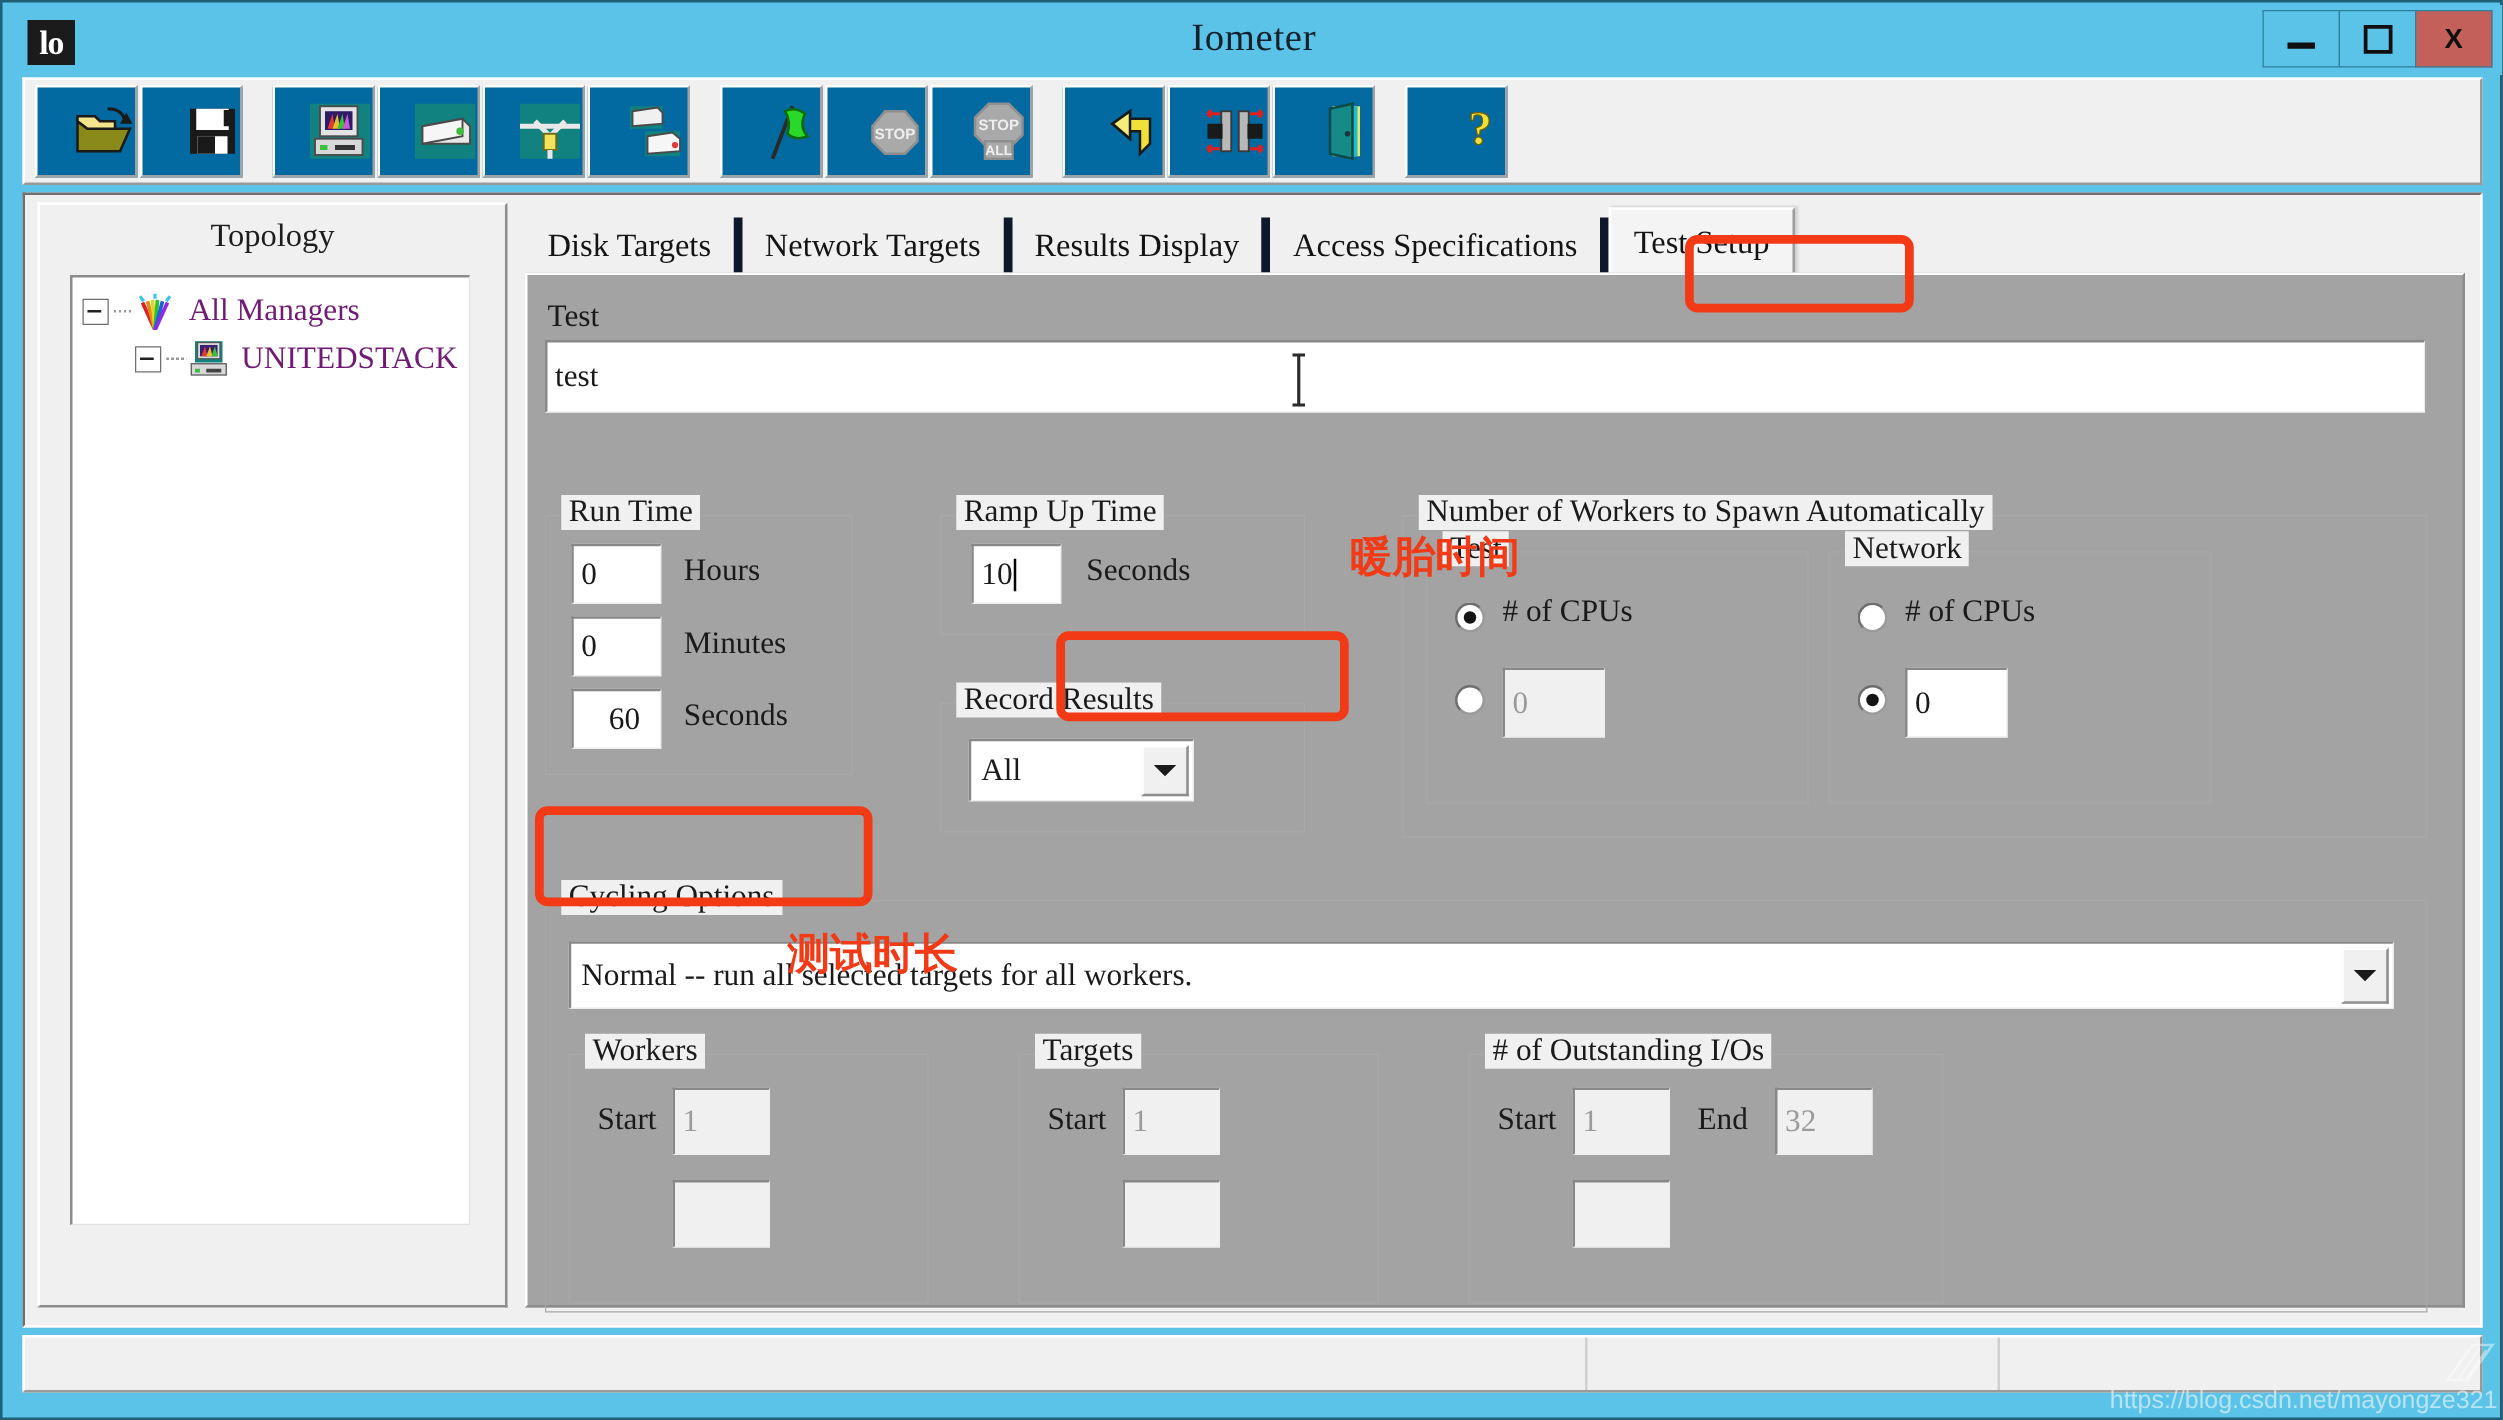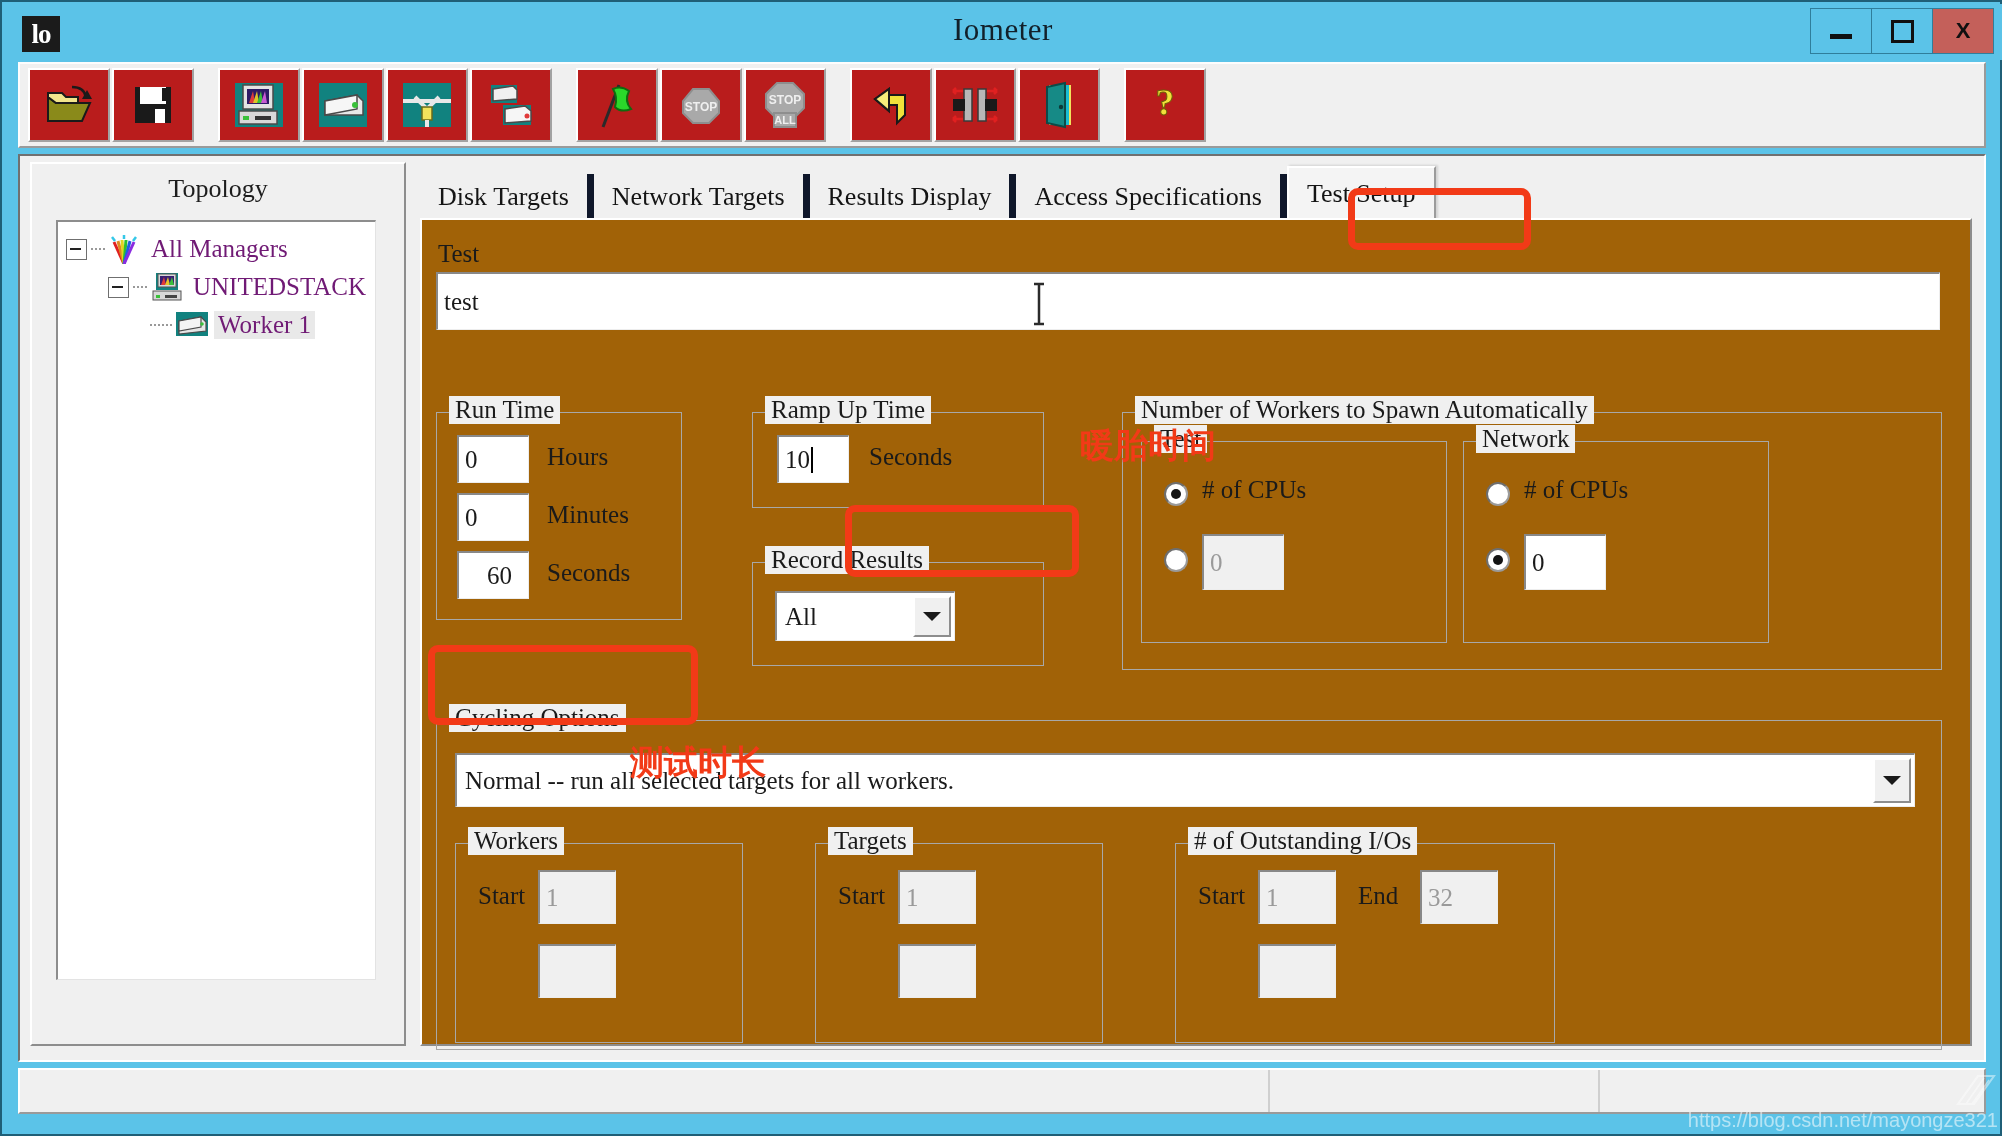--- a/index.html
+++ b/index.html
@@ -66,27 +66,27 @@
     border-right:2px solid #9a9a9a;
     border-bottom:2px solid #9a9a9a;
     box-sizing:border-box;
     display:flex;align-items:center;
     padding-left:8px;
   }
   .tb-group{display:flex;align-items:center;}
   .tb-sep{width:22px;}
   .tb-btn{
     width:82px;height:74px;
-    background:#b91c1c;
+    background:#0369a1;
     border-top:2px solid #ffffff;
     border-left:2px solid #ffffff;
     border-right:2px solid #a2a2a2;
     border-bottom:2px solid #a2a2a2;
     box-sizing:border-box;
-    display:flex;align-items:center;justify-content:center;
+    display:flex;align-items:center;justify-content:flex-end;
     margin-right:2px;
   }
   .tb-btn svg{display:block;}
 
   
   .client{
     position:absolute;left:16px;top:152px;width:1968px;height:908px;
     background:#f0f0f0;
     border-top:2px solid #707070;
     border-left:2px solid #707070;
@@ -164,21 +164,21 @@
     background:#f4f4f4;
     border-top:2px solid #ffffff;
     border-left:2px solid #ffffff;
     border-right:2px solid #9b9b9b;
     height:52px;
     position:relative;
     box-shadow:2px -1px 2px rgba(0,0,0,.12);
   }
   .tabbody{
     position:absolute;left:0;top:56px;width:1552px;height:828px;
-    background:#a16207;
+    background:#a3a3a3;
     border-top:2px solid #ffffff;
     border-left:2px solid #ffffff;
     border-right:2px solid #8d8d8d;
     border-bottom:2px solid #8d8d8d;
     box-sizing:border-box;
   }
 
   
   .lbl{
     font-family:"Liberation Serif", serif;
@@ -501,32 +501,20 @@
                 <path d="M16 13 l3 -8 l2 8 z" fill="#e8c42a"></path>
                 <path d="M20 13 l3 -8 l2 8 z" fill="#3ac03a"></path>
                 <rect x="4" y="19" width="28" height="9" fill="#d8d8d8" stroke="#555" stroke-width="1"></rect>
                 <rect x="7" y="23" width="4" height="3" fill="#3ac03a"></rect>
                 <rect x="16" y="23" width="12" height="3" fill="#444"></rect>
               </svg>
             </span>
             <span class="tree-label">UNITEDSTACK</span>
           </div>
 
-          <div class="tree-row lvl2">
-            <span class="dotline" style="width:24px;"></span>
-            <span class="tree-icon">
-              <svg width="36" height="28" viewBox="0 0 36 28">
-                <rect x="2" y="2" width="32" height="24" fill="#11827f"></rect>
-                <path d="M5 11 L27 7 L32 12 L32 21 L5 24 Z" fill="#e6e6e6" stroke="#4a4a4a" stroke-width="1.2"></path>
-                <path d="M5 11 L27 7 L27 17 L5 21 Z" fill="#f4f4f4" stroke="#4a4a4a" stroke-width="1.2"></path>
-                <circle cx="28" cy="14" r="1.8" fill="#3ac03a"></circle>
-              </svg>
-            </span>
-            <span class="tree-label sel">Worker 1</span>
-          </div>
 
         </div>
       </div>
 
       <div class="tabpane">
 
         <div class="tabstrip">
           <div class="tab">
             <span>Disk Targets</span>
           </div>

